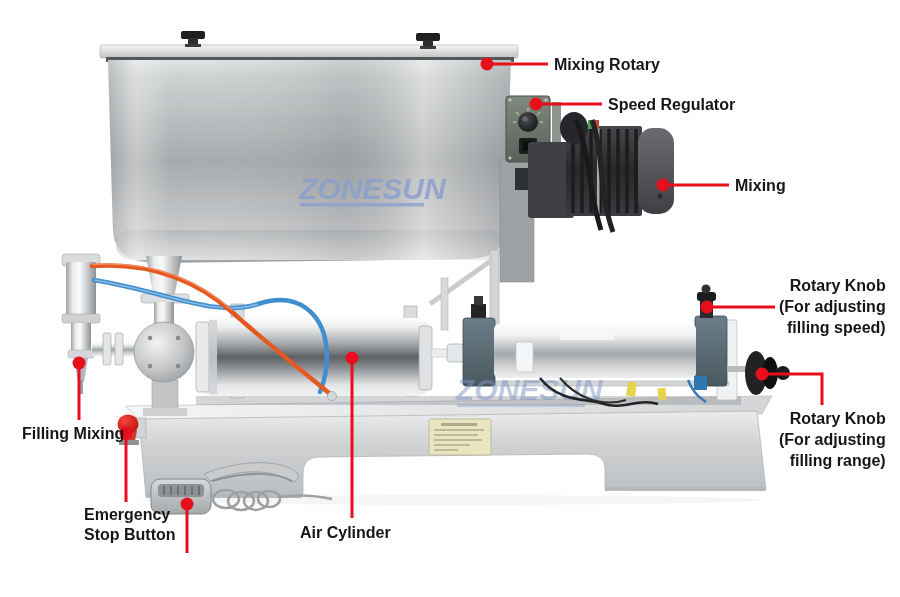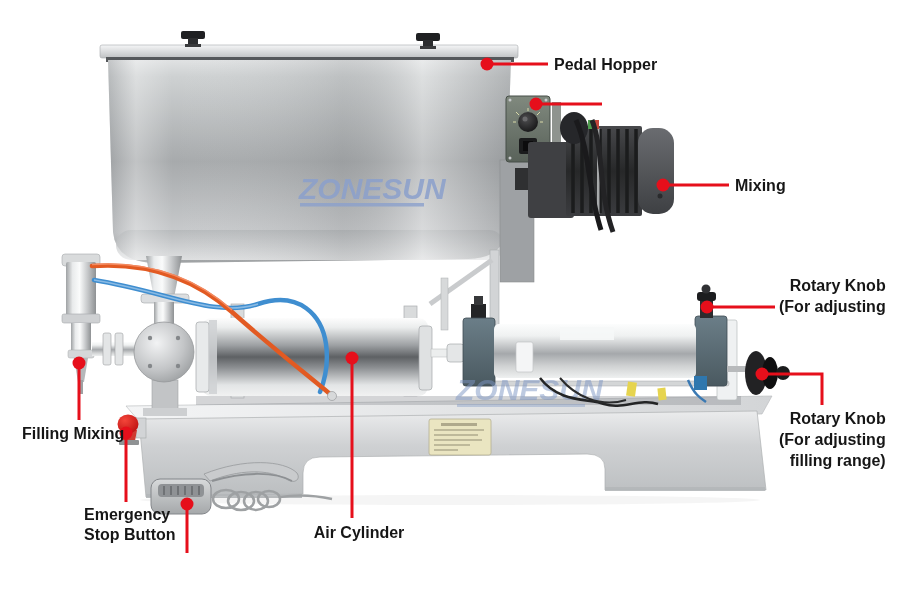--- a/index.html
+++ b/index.html
@@ -3,21 +3,21 @@
 <meta charset="utf-8">
 <style>
   html,body{margin:0;padding:0;background:#ffffff;}
   .stage{position:relative;width:900px;height:597px;background:#ffffff;overflow:hidden;
          font-family:"Liberation Sans",sans-serif;}
   .stage svg{position:absolute;left:0;top:0;}
   .lbl{position:absolute;font-weight:700;font-size:16px;line-height:20px;color:#161616;
        white-space:nowrap;}
   .lbl.block span{display:block;}
   .lbl.lh21{line-height:21px;text-align:right;}
-  .ctr{text-align:center;}
+  .ctr{text-align:left;}
 </style>
 </head>
 <body>
 
 <div class="stage">
 
 <svg width="900" height="597" viewBox="0 0 900 597">
   <defs>
     <linearGradient id="gHopper" x1="0" y1="0" x2="0" y2="1">
       <stop offset="0" stop-color="#e0e2e3"></stop>
@@ -322,26 +322,28 @@
     <circle cx="79" cy="363" r="6.5" stroke="none"></circle>
     <line x1="126" y1="439" x2="126" y2="502" stroke-width="3"></line>
     <circle cx="126" cy="433" r="6.5" stroke="none"></circle>
     <line x1="187" y1="510" x2="187" y2="553" stroke-width="3"></line>
     <circle cx="187" cy="504" r="6.5" stroke="none"></circle>
     <line x1="352" y1="364" x2="352" y2="518" stroke-width="3"></line>
     <circle cx="352" cy="358" r="6.5" stroke="none"></circle>
   </g>
 </svg>
 
-<div class="lbl" style="left:554px;top:55px;">Pedal Hopper</div>
+<div class="lbl" style="left:554px;top:55px;">Mixing Rotary</div>
+<div class="lbl" style="left:608px;top:95px;">Speed Regulator</div>
 <div class="lbl" style="left:735px;top:176px;">Mixing</div>
 
 <div class="lbl block lh21" style="left:779px;top:275px;">
   <span>Rotary Knob</span>
   <span>(For adjusting</span>
+  <span>filling speed)</span>
 </div>
 
 <div class="lbl block lh21" style="left:779px;top:408px;">
   <span>Rotary Knob</span>
   <span>(For adjusting</span>
   <span>filling range)</span>
 </div>
 
 <div class="lbl" style="left:22px;top:424px;">Filling Mixing</div>
 

